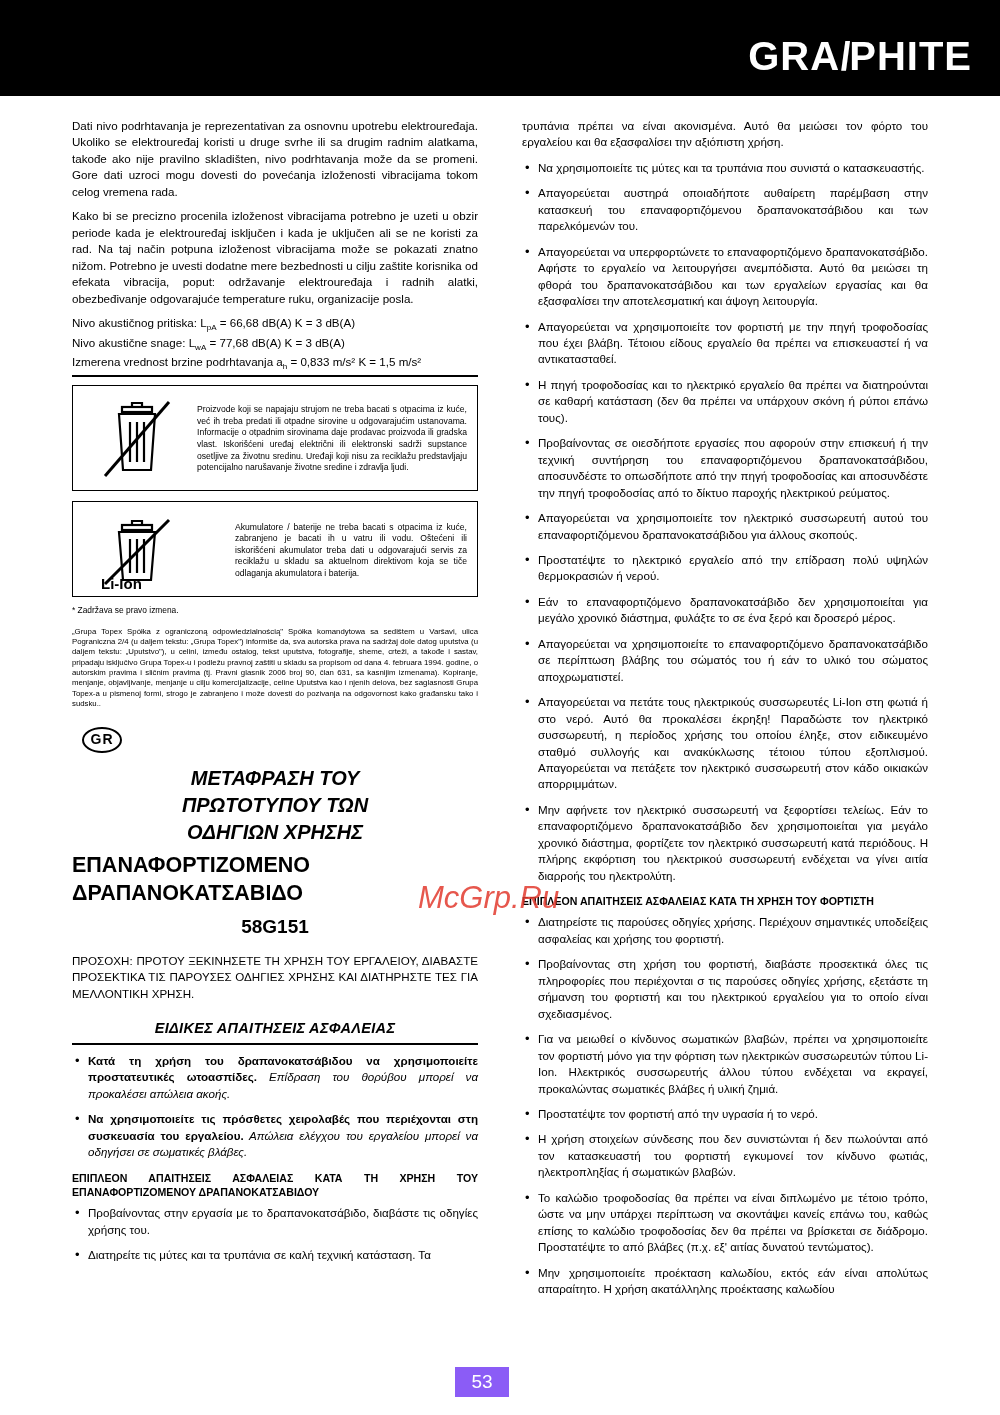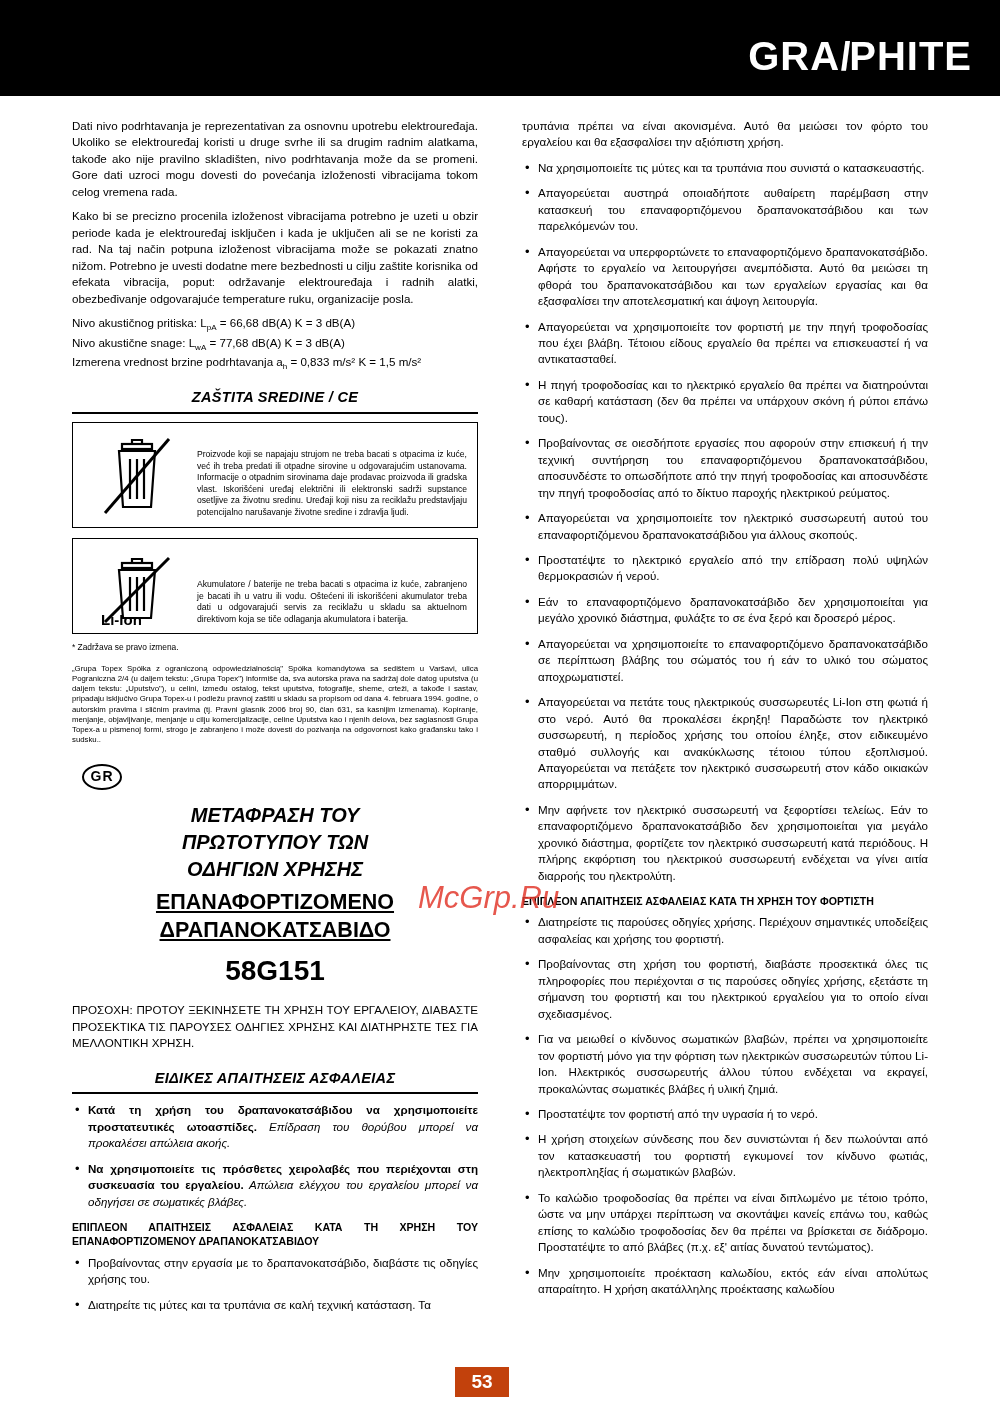--- a/index.html
+++ b/index.html
@@ -96,24 +96,24 @@
     background: #000;
     margin: 2px 0 8px 0;
   }
 
   
   .recyc-box {
     border: 1px solid #000;
     margin-top: 6px;
     padding: 8px 10px 8px 10px;
     display: flex;
-    align-items: flex-end;
+    align-items: center;
     min-height: 104px;
   }
-  .recyc-box.two { min-height: 96px; margin-top: 10px; position: relative; padding-bottom: 7px;}
+  .recyc-box.two { min-height: 96px; margin-top: 10px; position: relative; padding-bottom: 7px; gap: 38px;}
   .recyc-icon {
     width: 108px;
     flex: 0 0 108px;
     display: flex;
     justify-content: center;
     align-items: center;
     padding-top: 4px;
   }
   .recyc-text {
     font-size: 8.6px;
@@ -159,31 +159,29 @@
   
   .gr-title {
     text-align: center;
     font-style: italic;
     font-weight: bold;
     font-size: 20px;
     line-height: 1.35;
     margin-top: 6px;
   }
   .gr-title2 {
-    text-align: center;
     font-weight: bold;
     font-size: 21.5px;
     line-height: 1.3;
     margin-top: 6px;
-    text-decoration: underline;
   }
   .gr-model {
     text-align: center;
     font-weight: bold;
-    font-size: 28px;
+    font-size: 19px;
     margin-top: 6px;
     margin-bottom: 12px;
   }
   .warn-para {
     font-size: 11.6px;
     text-align: justify;
     line-height: 1.42;
     margin-bottom: 6px;
   }
   .bold { font-weight: bold; }
@@ -211,23 +209,23 @@
   }
 
   
   .pagenum {
     position: absolute;
     left: 50%;
     transform: translateX(-50%);
     bottom: 18px;
     width: 54px;
     height: 30px;
-    background: #c2410c;
+    background: #8b5cf6;
     color: #fff;
-    font-weight: bold;
+    font-weight: normal;
     font-size: 19px;
     display: flex;
     align-items: center;
     justify-content: center;
   }
 </style>
 </head>
 <body>
 
 <div class="header">
@@ -244,21 +242,20 @@
     <div style="margin-bottom:1px;">
       <span>Nivo akustičnog pritiska: L</span><span class="sub">p</span><span class="sub">A</span><span> = 66,68 dB(A) K = 3 dB(A)</span>
     </div>
     <div style="margin-bottom:1px;">
       <span>Nivo akustične snage: L</span><span class="sub">w</span><span class="sub">A</span><span> = 77,68 dB(A) K = 3 dB(A)</span>
     </div>
     <div>
       <span>Izmerena vrednost brzine podrhtavanja a</span><span class="sub">h</span><span> = 0,833 m/s² K = 1,5 m/s²</span>
     </div>
 
-    <div class="section-title">ZAŠTITA SREDINE / CE</div>
     <div class="rule"></div>
 
     <div class="recyc-box">
       <div class="recyc-icon">
         <svg width="74" height="84" viewBox="0 0 74 84">
           <g fill="none" stroke="#000" stroke-width="2.2">
             <rect x="22" y="9" width="30" height="5"></rect>
             <path d="M32 9 v-4 h10 v4"></path>
             <path d="M19 16 h36 l-4 56 h-28 z"></path>
             <line x1="30" y1="24" x2="30" y2="64"></line>

